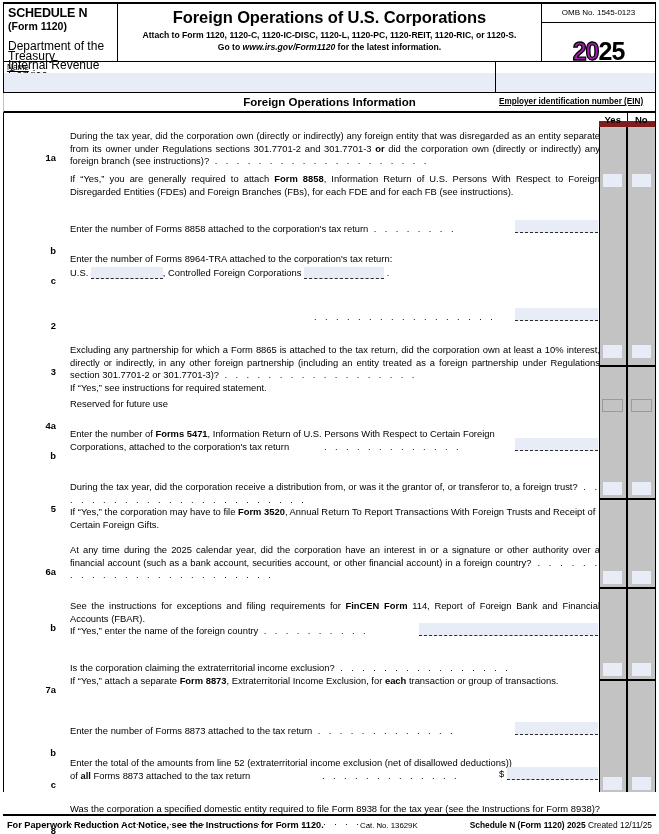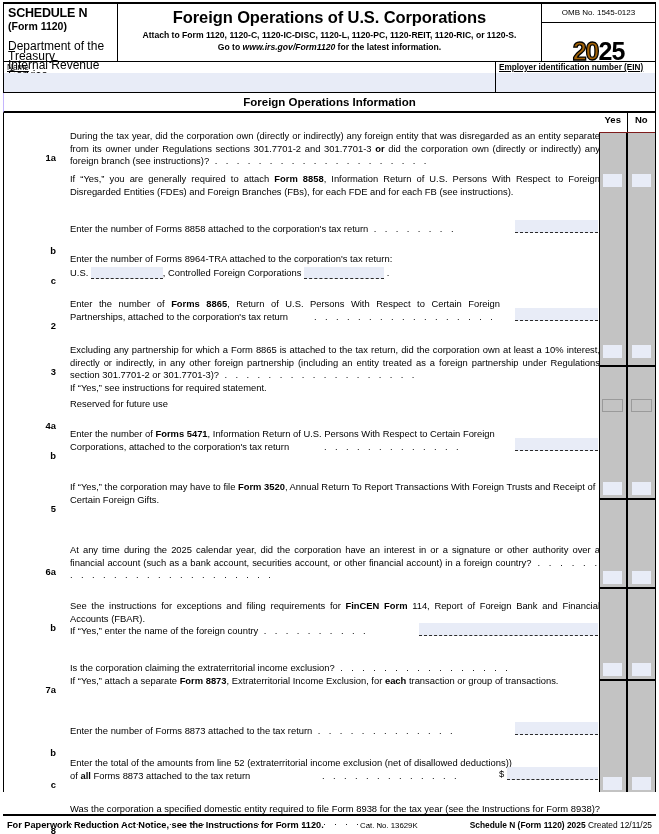--- a/index.html
+++ b/index.html
@@ -23,43 +23,43 @@
   .hdr-mid{flex:1 1 auto;text-align:center;padding:3px 4px 0 4px;
            border-right:1.5px solid #000;box-sizing:border-box;}
   .main-title{font-size:16.5px;font-weight:bold;line-height:20px;letter-spacing:-0.1px;}
   .attach-line{font-size:8.6px;font-weight:bold;line-height:11.5px;margin-top:3px;}
   .goto-line{font-size:8.6px;font-weight:bold;line-height:11.5px;}
   .goto-line i{font-style:italic;}
   .hdr-right{width:113px;flex:0 0 113px;box-sizing:border-box;}
   .omb{font-size:8px;text-align:center;padding:4px 0 0 0;border-bottom:1.5px solid #000;height:19px;box-sizing:border-box;}
   .yearbox{height:100%;display:flex;align-items:center;justify-content:center;}
   .yr{font-size:25px;font-weight:bold;line-height:25px;letter-spacing:-1px;}
-  .yr .hollow{color:#a16207;-webkit-text-stroke:1.3px #000;}
+  .yr .hollow{color:#a21caf;-webkit-text-stroke:1.3px #000;}
 
   
   .namerow{display:flex;margin:0 3px;border-left:1px solid #000;border-right:1px solid #000;
            border-bottom:1.5px solid #000;height:31px;box-sizing:border-box;text-decoration:underline;}
   .name-cell{flex:1 1 auto;border-right:1.5px solid #000;box-sizing:border-box;position:relative;}
   .ein-cell{width:159px;flex:0 0 159px;box-sizing:border-box;position:relative;}
   .cap{font-size:8.2px;padding:1px 3px 0 3px;display:block;}
-  .cap.b{font-weight:bold;}
+  .cap.b{font-weight:bold;margin-top:34px;}
   .fill{position:absolute;left:0;right:0;bottom:0;top:11px;background:#e8ecf7;}
 
   
   .secbar{margin:0 3px;border-left:1px solid #c4b5fd;border-right:1px solid #000;
           border-bottom:2px solid #000;text-align:center;
           font-size:11.5px;font-weight:bold;padding:3px 0 3px 0;}
 
   
   .body{position:relative;margin:0 3px;border-left:1px solid #000;border-right:1px solid #000;
         height:679px;box-sizing:border-box;}
 
   
-  .ynhead{position:absolute;top:0;right:0;width:56px;height:20px;display:flex;
-          border-bottom:1px solid #7f1d1d;box-sizing:border-box;z-index:5;background:#fff;justify-content:flex-end;}
+  .ynhead{position:absolute;top:0;right:0;width:56px;height:14px;display:flex;
+          border-bottom:6px solid #7f1d1d;box-sizing:border-box;z-index:5;background:#fff;justify-content:flex-end;}
   .ynhead div{flex:1;text-align:center;font-size:9.5px;font-weight:bold;line-height:13px;}
   .ynhead .yes{border-right:1.5px solid #000;box-sizing:border-box;}
   .yncol{position:absolute;top:14px;right:0;width:56px;bottom:0;z-index:1;
          background-color:#c3c3c3;
          background-image:radial-gradient(#9d9d9d 0.6px, transparent 0.7px);
          background-size:4px 4px;
          border-left:1.5px solid #000;box-sizing:border-box;}
   .yndiv{position:absolute;top:14px;bottom:0;right:27.5px;width:1.5px;background:#000;z-index:3;}
 
   
@@ -224,21 +224,20 @@
     </div>
 
     <div class="q" style="top:140px;">
       <span class="num">c</span>
       <span class="txt nj">Enter the number of Forms 8964-TRA attached to the corporation's tax return:</span>
       <span class="txt nj" style="display:block;margin-top:1px;"><span>U.S.</span> <span class="wfield" style="width:72px;"></span><span>, Controlled Foreign Corporations</span> <span class="wfield" style="width:80px;"></span> <span>.</span></span>
     </div>
 
     <div class="q" style="top:185px;">
       <span class="num">2</span>
-      <span class="txt" style="margin-right:108px;"><span>Enter the number of </span><b>Forms 8865</b><span>, Return of U.S. Persons With Respect to Certain Foreign Partnerships, attached to the corporation's tax return</span></span>
       <span class="ldr" style="position:absolute;left:310px;top:13px;">. . . . . . . . . . . . . . . . .</span>
       <span class="fld-right" style="left:511px;top:10px;width:83px;"></span>
     </div>
 
     <div class="q" style="top:231px;">
       <span class="num">3</span>
       <span class="txt"><span>Excluding any partnership for which a Form 8865 is attached to the tax return, did the corporation own at least a 10% interest, directly or indirectly, in any other foreign partnership (including an entity treated as a foreign partnership under Regulations section 301.7701-2 or 301.7701-3)?</span><span class="ldr"> . . . . . . . . . . . . . . . . . .</span></span>
       <span class="txt nj" style="display:block;">If “Yes,” see instructions for required statement.</span>
     </div>
 
@@ -249,20 +248,21 @@
 
     <div class="q" style="top:315px;">
       <span class="num">b</span>
       <span class="txt nj" style="margin-right:110px;"><span>Enter the number of </span><b>Forms 5471</b><span>, Information Return of U.S. Persons With Respect to Certain Foreign Corporations, attached to the corporation's tax return</span></span>
       <span class="ldr" style="position:absolute;left:320px;top:13px;">. . . . . . . . . . . . .</span>
       <span class="fld-right" style="left:511px;top:10px;width:83px;"></span>
     </div>
 
     <div class="q" style="top:368px;">
       <span class="num">5</span>
+      <span class="txt"><span>During the tax year, did the corporation receive a distribution from, or was it the grantor of, or transferor to, a foreign trust?</span><span class="ldr"> . . . . . . . . . . . . . . . . . . . . . . . .</span></span>
       <span class="txt nj" style="display:block;"><span>If “Yes,” the corporation may have to file </span><b>Form 3520</b><span>, Annual Return To Report Transactions With Foreign Trusts and Receipt of Certain Foreign Gifts.</span></span>
     </div>
 
     <div class="q" style="top:431px;">
       <span class="num">6a</span>
       <span class="txt"><span>At any time during the 2025 calendar year, did the corporation have an interest in or a signature or other authority over a financial account (such as a bank account, securities account, or other financial account) in a foreign country?</span><span class="ldr"> . . . . . . . . . . . . . . . . . . . . . . . . .</span></span>
     </div>
 
     <div class="q" style="top:487px;">
       <span class="num">b</span>

